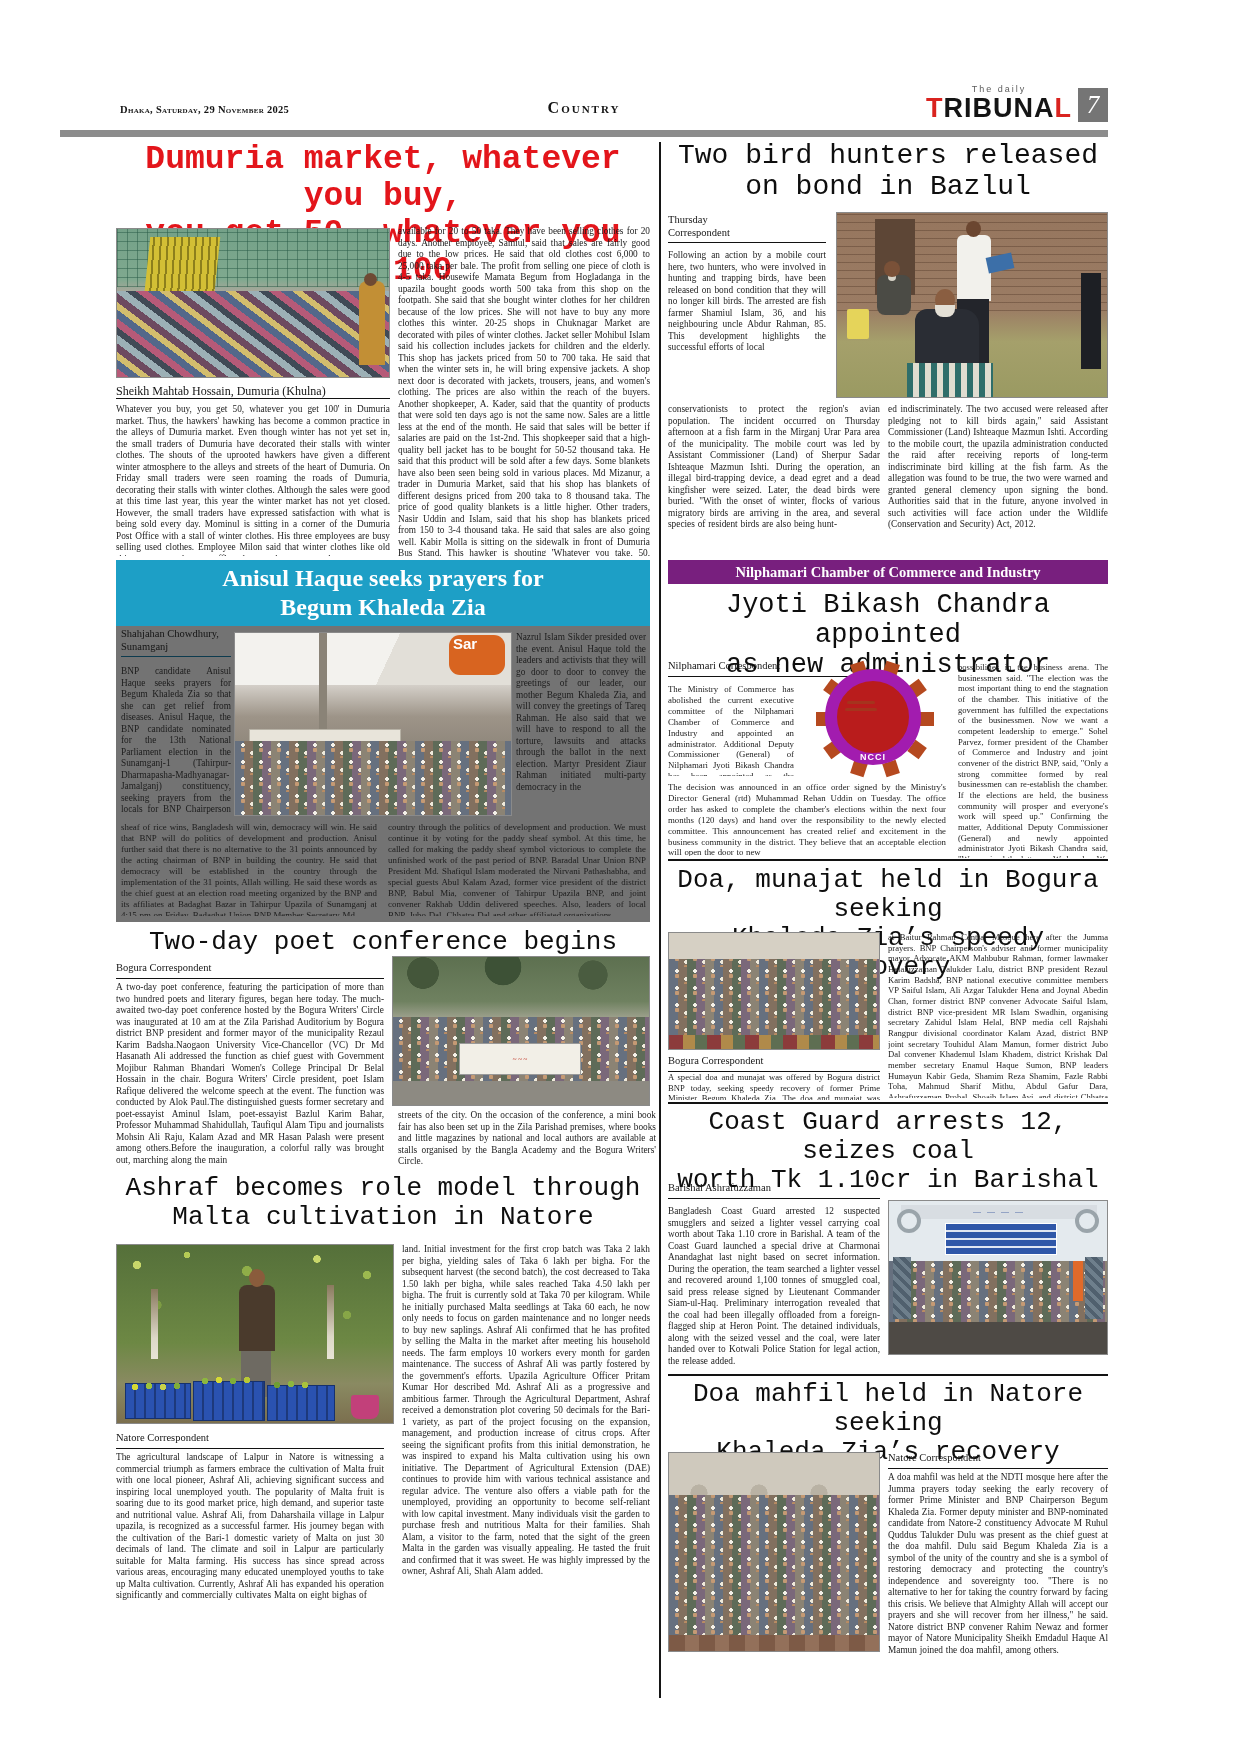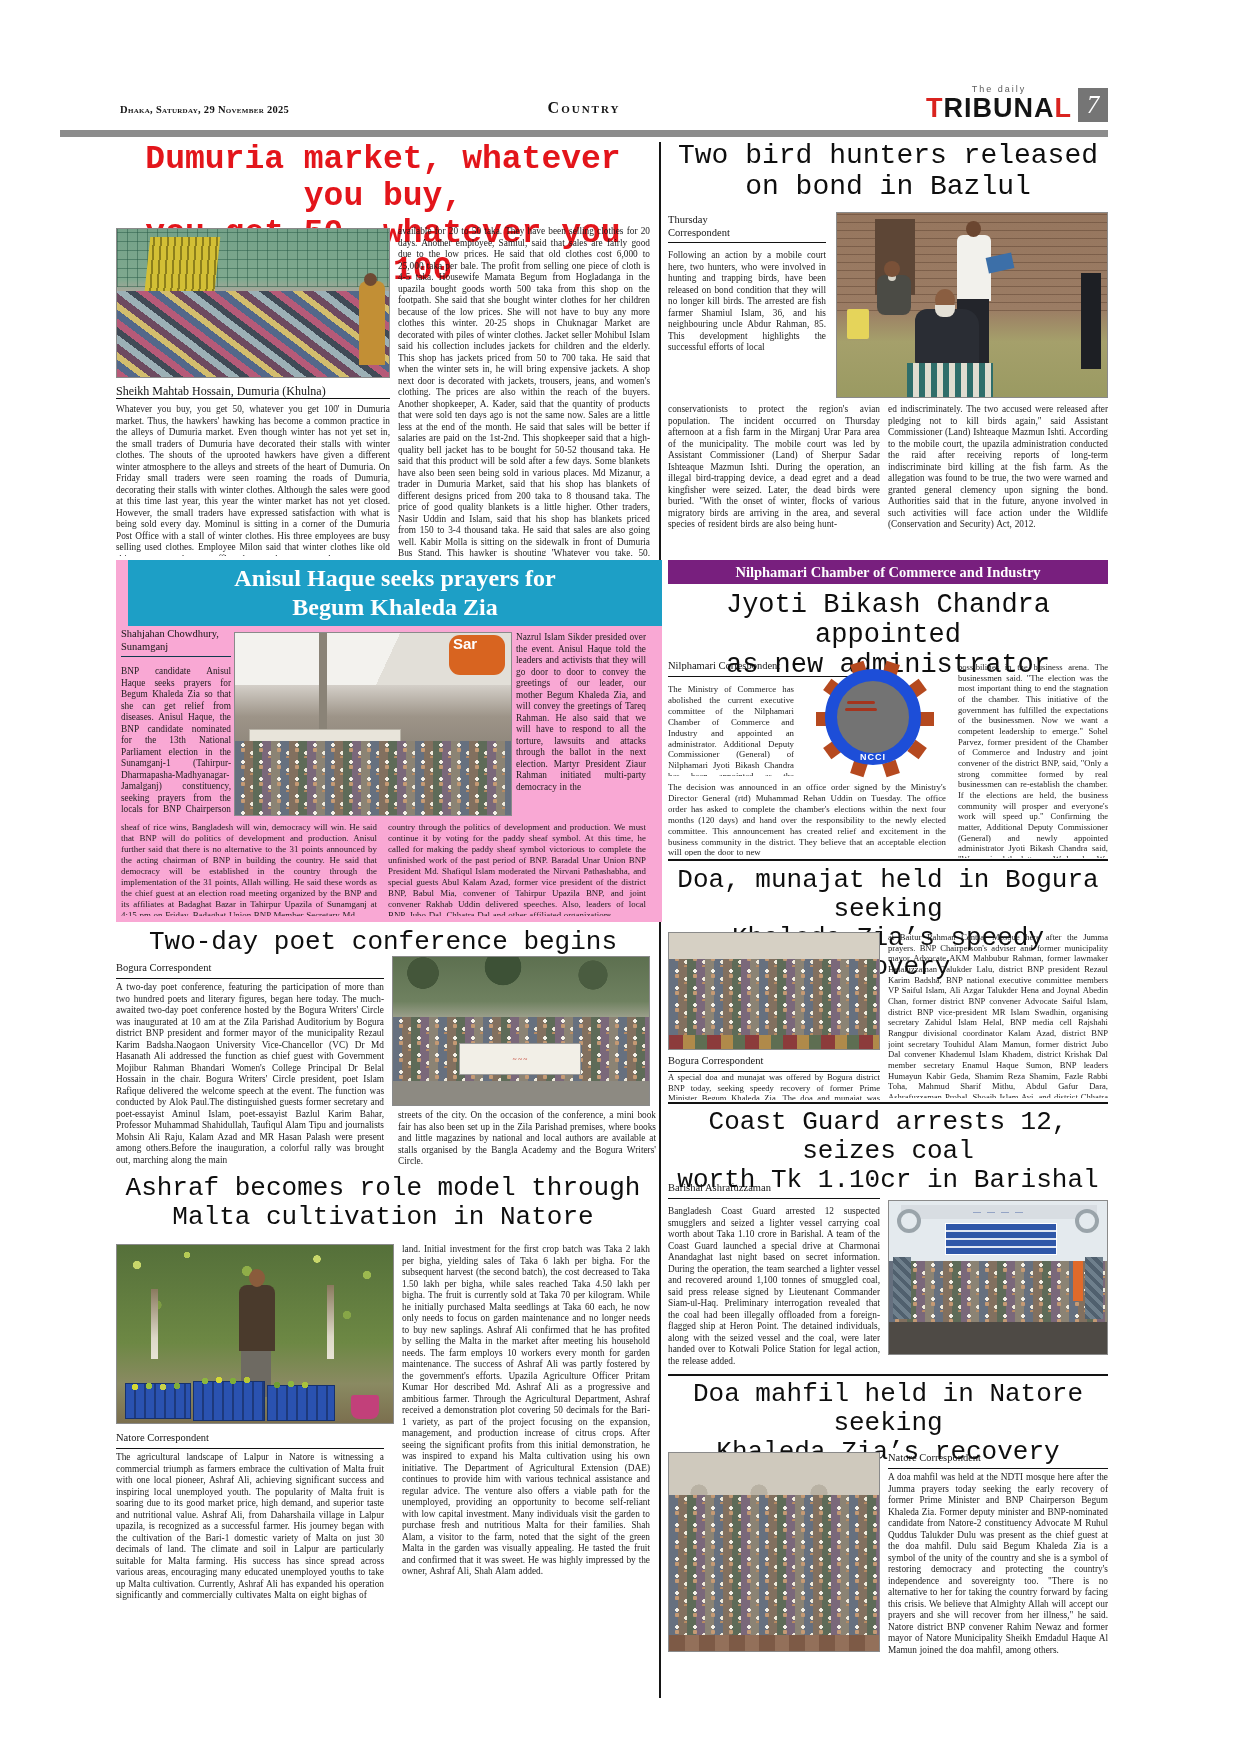--- a/index.html
+++ b/index.html
@@ -28,22 +28,22 @@
   #masthead-title .red{color:#d9231f;}
   #page-box{width:30px;height:34px;background:#757575;color:#fff;font-size:25px;font-style:italic;
             display:flex;align-items:center;justify-content:center;}
   
   #anisul-banner{background:#1d9fc6;color:#fff;text-align:center;font-weight:bold;
                  font-size:24px;line-height:1.22;padding-top:4px;}
   #nil-banner{background:#781f7e;color:#fff;text-align:center;font-weight:bold;font-size:14.5px;
               line-height:24px;}
   
   .ray{position:absolute;width:14px;height:14px;background:#b5491f;left:68px;top:52px;}
-  #ncci-ring{position:absolute;left:25px;top:9px;width:72px;height:72px;border:12px solid #1d4ed8;
-             border-radius:50%;background:#737373;}
+  #ncci-ring{position:absolute;left:25px;top:9px;width:72px;height:72px;border:12px solid #a21caf;
+             border-radius:50%;background:#b91c1c;}
   #ncci-ring .bar{position:absolute;background:#a5341d;height:3px;border-radius:2px;}
   #ncci-label{position:absolute;left:0;right:0;bottom:-9px;text-align:center;color:#fff;
               font-size:9px;font-weight:bold;font-family:"Liberation Sans",sans-serif;letter-spacing:1px;}
 </style>
 </head>
 <body>
 
 <div id="sheet">
 
   <div class="abs small-caps" style="left:120px;top:104px;font-size:10.5px;font-weight:bold;letter-spacing:0.3px;">Dhaka, Saturday, 29 November 2025</div>
@@ -112,21 +112,21 @@
     <div class="abs" style="left:98px;top:76px;width:20px;height:22px;border-radius:50%;background:#8a5e41;"></div>
     <div class="abs" style="left:98px;top:92px;width:20px;height:12px;background:#e4e0d6;border-radius:0 0 8px 8px;"></div>
     <div class="abs" style="left:70px;bottom:0;width:86px;height:34px;background:
          repeating-linear-gradient(90deg,#2f6e6a 0 6px,#e0ddd0 6px 12px),repeating-linear-gradient(0deg,rgba(0,0,0,0.2) 0 2px,transparent 2px 6px);"></div>
     <div class="abs" style="left:10px;top:96px;width:22px;height:30px;background:#e5d45a;border-radius:2px;"></div>
     <div class="abs" style="right:6px;top:60px;width:20px;height:96px;background:#1d1f24;"></div>
   </div>
   <div class="abs body-txt" style="left:668px;top:404px;width:212px;height:150px;">conservationists to protect the region's avian population. The incident occurred on Thursday afternoon at a fish farm in the Mirganj Urar Para area of the municipality. The mobile court was led by Assistant Commissioner (Land) of Sherpur Sadar Ishteaque Mazmun Ishti. During the operation, an illegal bird-trapping device, a dead egret and a dead kingfisher were seized. Later, the dead birds were buried. "With the onset of winter, flocks of various migratory birds are arriving in the area, and several species of resident birds are also being hunt-</div>
   <div class="abs body-txt" style="left:888px;top:404px;width:220px;height:150px;">ed indiscriminately. The two accused were released after pledging not to kill birds again," said Assistant Commissioner (Land) Ishteaque Mazmun Ishti. According to the mobile court, the upazila administration conducted the raid after receiving reports of long-term indiscriminate bird killing at the fish farm. As the allegation was found to be true, the two were warned and granted general clemency upon signing the bond. Authorities said that in the future, anyone involved in such activities will face action under the Wildlife (Conservation and Security) Act, 2012.</div>
 
-  <div class="abs" style="left:116px;top:560px;width:534px;height:362px;background:#f9a8d4;padding-left:12px;">
+  <div class="abs" style="left:116px;top:560px;width:534px;height:362px;background:#737373;">
     <div id="anisul-banner" style="height:62px;">
       <div>Anisul Haque seeks prayers for</div>
       <div>Begum Khaleda Zia</div>
     </div>
     <div class="abs byline" style="left:5px;top:68px;width:110px;border-color:#0d3b4e;">
       <div>Shahjahan Chowdhury,</div>
       <div>Sunamganj</div>
     </div>
     <div class="abs body-txt" style="left:5px;top:106px;width:110px;height:150px;">BNP candidate Anisul Haque seeks prayers for Begum Khaleda Zia so that she can get relief from diseases. Anisul Haque, the BNP candidate nominated for the 13th National Parliament election in the Sunamganj-1 (Tahirpur-Dharmapasha-Madhyanagar-Jamalganj) constituency, seeking prayers from the locals for BNP Chairperson Begum Khaleda Zia, said that if the</div>
     <div class="abs photo" style="left:118px;top:72px;width:278px;height:184px;

